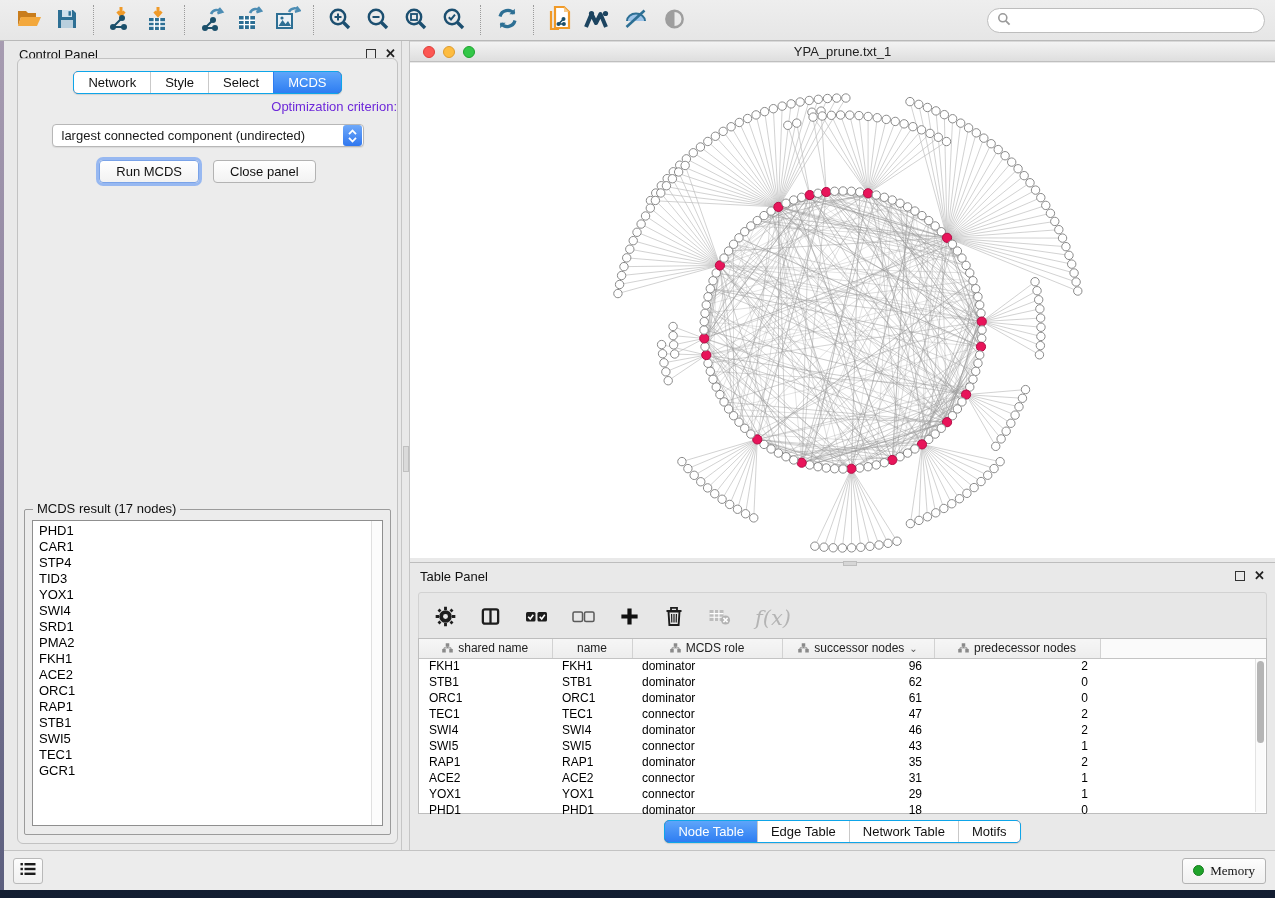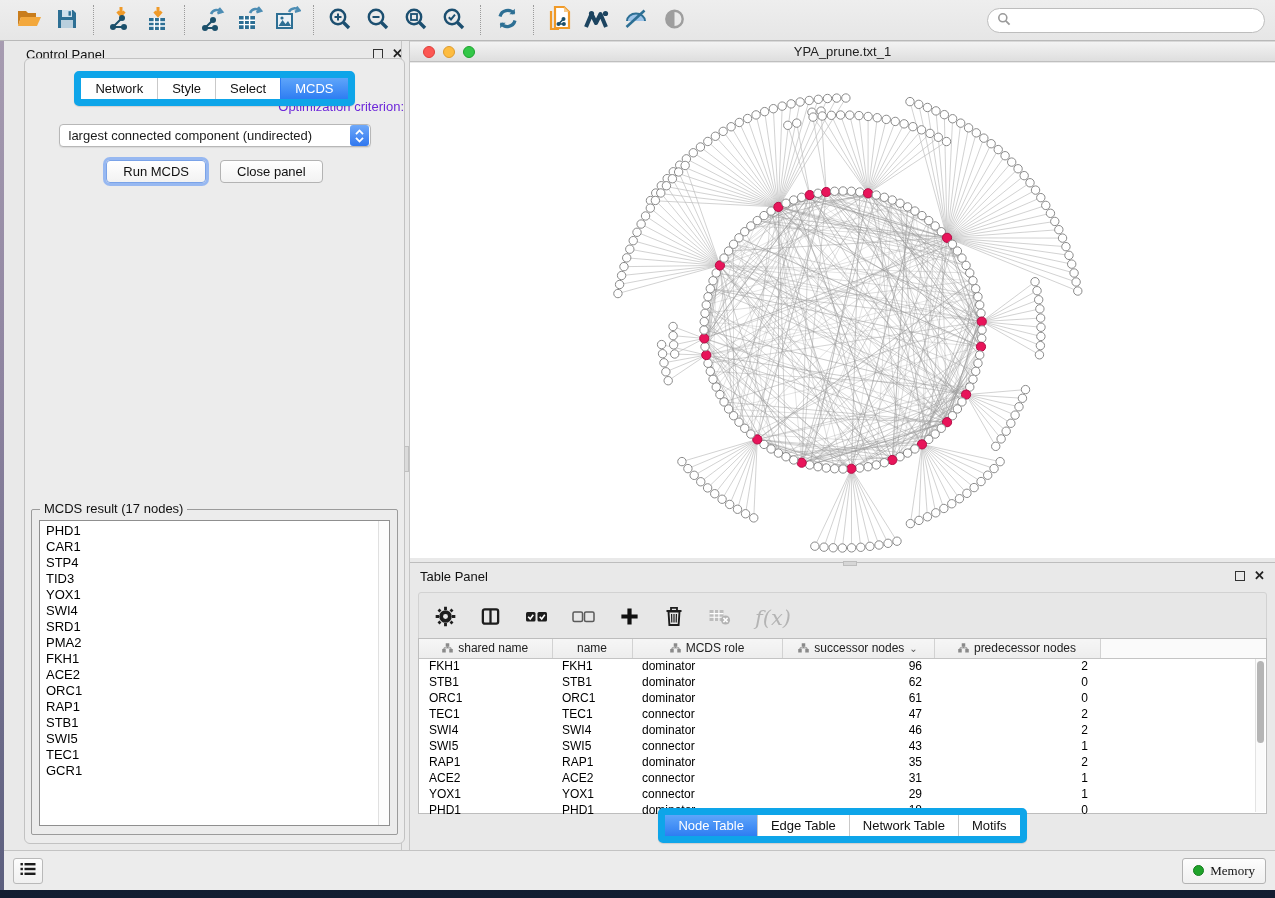--- a/index.html
+++ b/index.html
@@ -26,28 +26,28 @@
     display:flex; align-items:center; padding:0 9px; gap:5px;
   }
   .search-box input { border:none; outline:none; flex:1; font-size:12px; background:transparent; font-family:"Liberation Sans",sans-serif; }
 
   
   .left-strip { position:absolute; left:0; top:41px; width:4px; bottom:8px;
     background:linear-gradient(180deg,#a79cb1,#8e84a0 40%,#5c5f7e); }
   .app-lower { position:absolute; left:4px; right:0; top:41px; bottom:8px; background:#e9e9e9; }
 
   
-  .control-panel { position:absolute; left:12px; top:0; width:397px; bottom:40px; background:#e9e9e9; }
+  .control-panel { position:absolute; left:5px; top:0; width:397px; bottom:40px; background:#e9e9e9; }
   .panel-titlebar { height:26px; display:flex; align-items:center; padding:0 10px; }
   .panel-title { font-size:13px; color:#111; }
   .panel-winbtns { margin-left:auto; display:flex; align-items:center; gap:9px; }
   .float-btn { width:10px; height:10px; border:1.6px solid #333; background:transparent; }
   .close-btn { font-size:13px; font-weight:bold; color:#222; line-height:10px; }
   .seg-tabs { display:flex; justify-content:center; margin-top:4px; position:relative; z-index:2; }
-  .seg-group { display:flex; border:7px solid #0ea5e9; border-radius:5px; overflow:hidden; background:#b91c1c; box-shadow:0 1px 1px rgba(0,0,0,.12); }
+  .seg-group { display:flex; border:1px solid #0ea5e9; border-radius:5px; overflow:hidden; background:#b91c1c; box-shadow:0 1px 1px rgba(0,0,0,.12); }
   .seg { padding:3px 14px; font-size:13px; border-left:1px solid #c9c9c9; background:#fff; color:#111; }
   .seg:first-child { border-left:none; }
   .seg.active { background:linear-gradient(180deg,#5ea5fa,#2e7df2); color:#fff; border-left-color:#2e7df2; }
   .cp-inner {
     position:absolute; left:8px; right:8px; top:17px; bottom:6px;
     border:1px solid #c2c2c2; border-radius:6px; background:#ececec; z-index:1;
   }
   .opt-label { text-align:right; margin-top:40px; font-size:13px; color:#6d28d9; }
   .combo {
     margin:10px auto 0; width:312px; height:23px; background:#fff;

